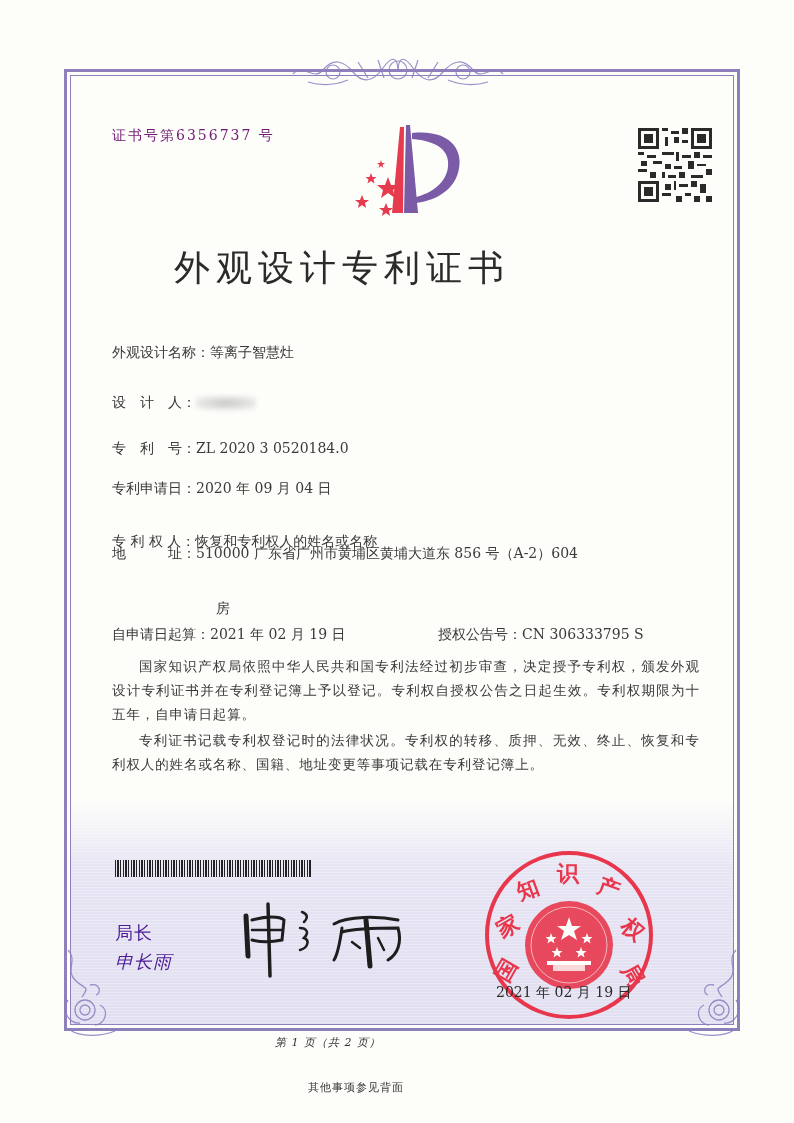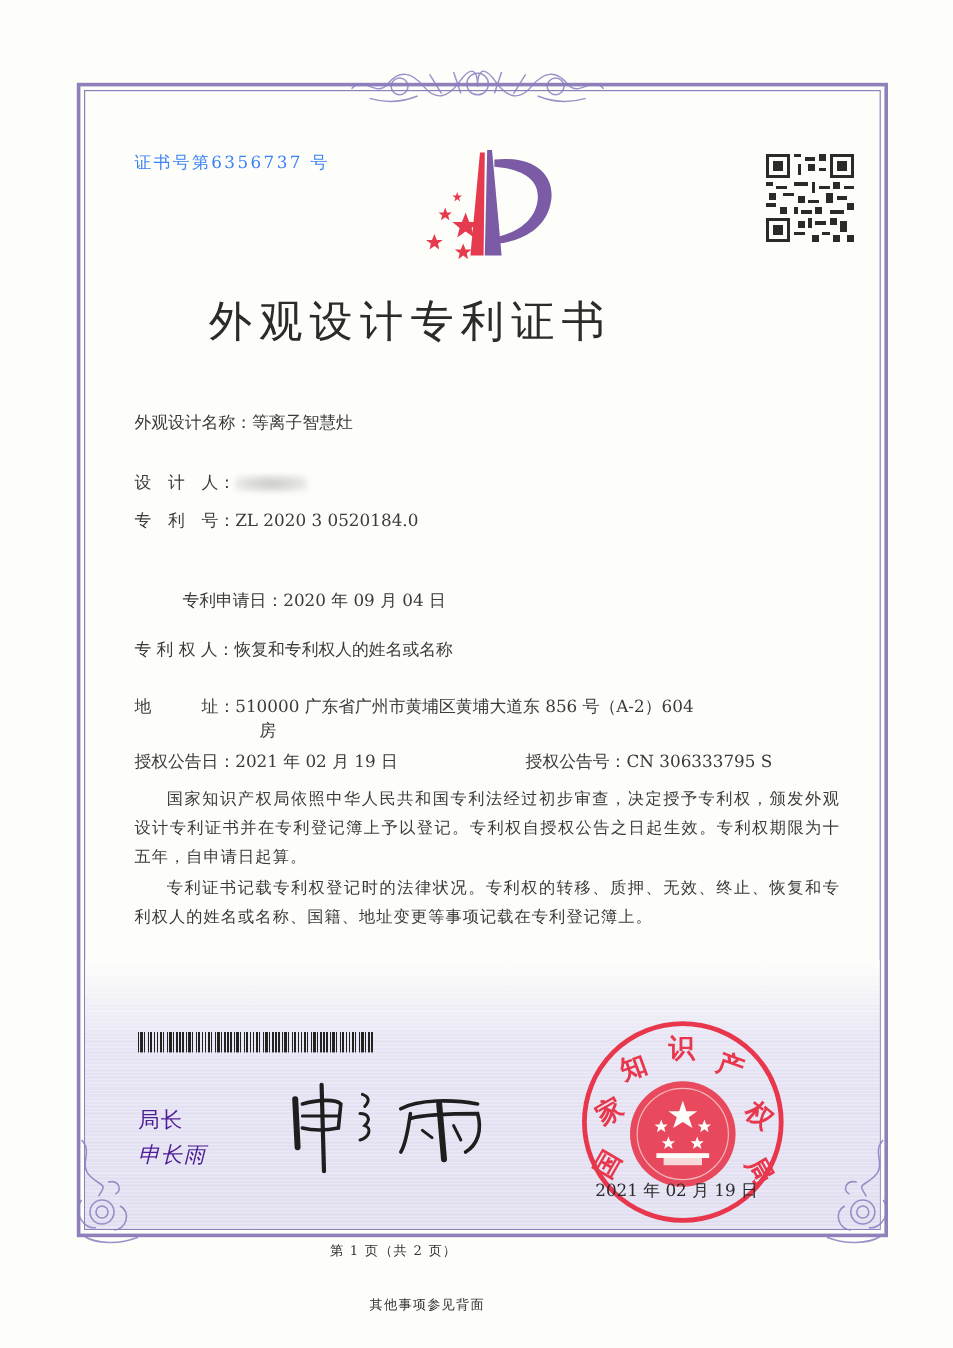--- a/index.html
+++ b/index.html
@@ -25,21 +25,21 @@
     }
     .lower-tint::after {
       content: ""; position: absolute; inset: 0;
       background: repeating-linear-gradient(to bottom, rgba(255,255,255,0.25) 0px, rgba(255,255,255,0.25) 1px, rgba(0,0,0,0) 1px, rgba(0,0,0,0) 3px);
     }
     .ornament {
       position: absolute; color: #8a7dc0; opacity: 0.85;
     }
     .ornament svg { display: block; }
     .cert-no {
-      position: absolute; left: 112px; top: 127px; font-size: 14px; letter-spacing: 2px; color: #3b82f6;
+      position: absolute; left: 112px; top: 127px; font-size: 14px; letter-spacing: 2px; color: #701a75;
     }
     .logo { position: absolute; left: 340px; top: 115px; width: 130px; height: 105px; }
     .qr { position: absolute; left: 638px; top: 128px; width: 74px; height: 74px; }
     .title {
       position: absolute; left: 0; width: 684px; top: 244px; text-align: center;
       font-size: 36px; letter-spacing: 6px; color: #2b2b2b; font-family: "DejaVu Sans", "Liberation Sans", sans-serif;
     }
     .field {
       position: absolute; left: 112px; font-size: 14px; color: #3a3a3a; white-space: nowrap;
     }
@@ -66,21 +66,21 @@
     }
     .director-title { top: 921px; }
     .director-name { top: 950px; font-style: italic; }
     .signature { position: absolute; left: 238px; top: 898px; width: 180px; height: 80px; }
     .seal { position: absolute; left: 477px; top: 845px; width: 185px; height: 180px; }
     .seal-date {
       position: absolute; left: 496px; top: 984px; font-size: 14px; color: #2a2a2a; white-space: nowrap;
     }
     .page-info {
       position: absolute; left: 0; width: 656px; top: 1035px; text-align: center;
-      font-size: 11px; color: #333; letter-spacing: 1px;
+      font-size: 11px; color: #333; letter-spacing: 1px; font-style: italic;
     }
     .footer-note {
       position: absolute; left: 0; width: 712px; top: 1080px; text-align: center;
       font-size: 11px; color: #333; letter-spacing: 1px;
     }
   </style>
 </head>
 <body>
 
 <div class="frame-outer"></div>
@@ -200,35 +200,35 @@
 </div>
 
 <div class="title">外观设计专利证书</div>
 
 <div class="field" style="top:344px;">
   <span class="label">外观设计名称：</span><span class="value">等离子智慧灶</span>
 </div>
 <div class="field" style="top:394px;">
   <span class="label">设　计　人：</span><span class="blurred"></span>
 </div>
-<div class="field" style="top:425px;">
+<div class="field" style="top:440px;">
   <span class="label">专　利　号：</span><span class="value">ZL 2020 3 0520184.0</span>
 </div>
-<div class="field" style="top:492px;margin-left:40px;">
+<div class="field" style="top:480px;">
   <span class="label">专利申请日：</span><span class="value">2020 年 09 月 04 日</span>
 </div>
 <div class="field" style="top:533px;">
   <span class="label">专 利 权 人：</span><span class="value">恢复和专利权人的姓名或名称</span>
 </div>
-<div class="field" style="top:580px;">
+<div class="field" style="top:545px;">
   <span class="label">地　　　址：</span><span class="value">510000 广东省广州市黄埔区黄埔大道东 856 号（A-2）604</span>
 </div>
 <div class="address-line2">房</div>
 <div class="field" style="top:626px;">
-  <span class="label">授权公告日：</span><span class="value">2021 年 02 月 19 日</span>
+  <span class="label">自申请日起算：</span><span class="value">2021 年 02 月 19 日</span>
 </div>
 <div class="pub-no">
   <span>授权公告号：</span><span>CN 306333795 S</span>
 </div>
 
 <div class="para" style="top:656px;font-family:Liberation Mono, monospace;">国家知识产权局依照中华人民共和国专利法经过初步审查，决定授予专利权，颁发外观设计专利证书并在专利登记簿上予以登记。专利权自授权公告之日起生效。专利权期限为十五年，自申请日起算。</div>
 <div class="para" style="top:728px;">专利证书记载专利权登记时的法律状况。专利权的转移、质押、无效、终止、恢复和专利权人的姓名或名称、国籍、地址变更等事项记载在专利登记簿上。</div>
 
 <div class="barcode"></div>
 

